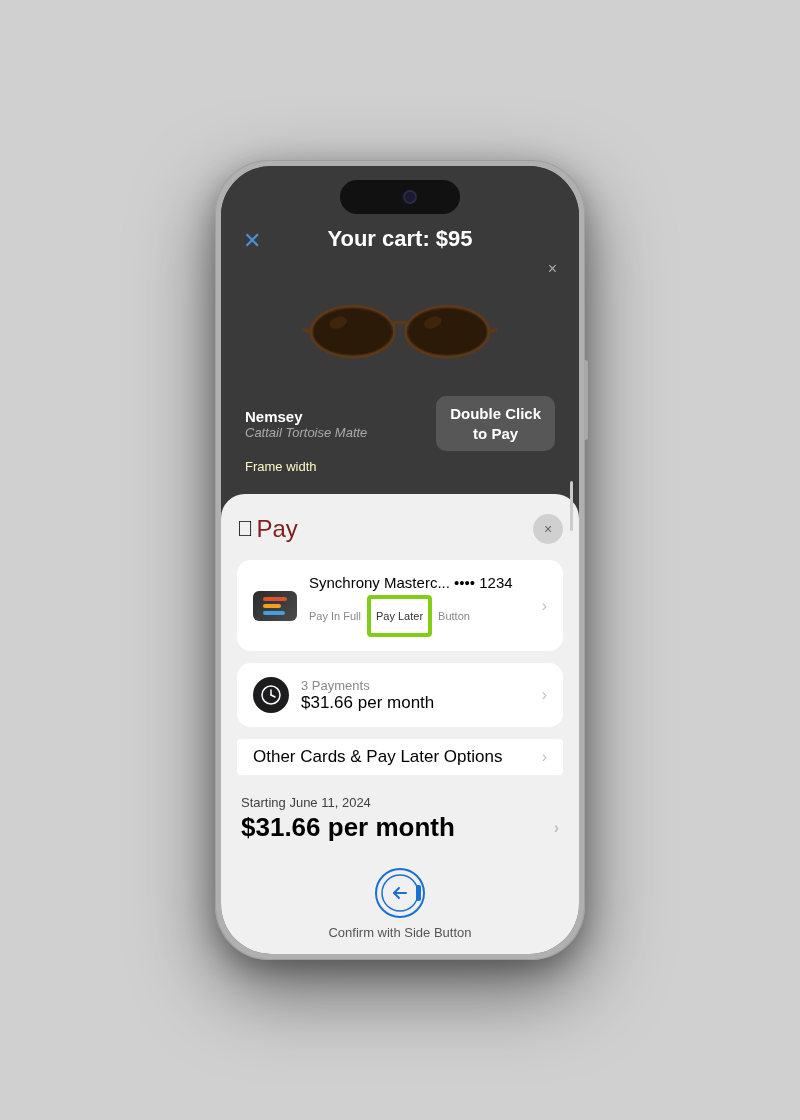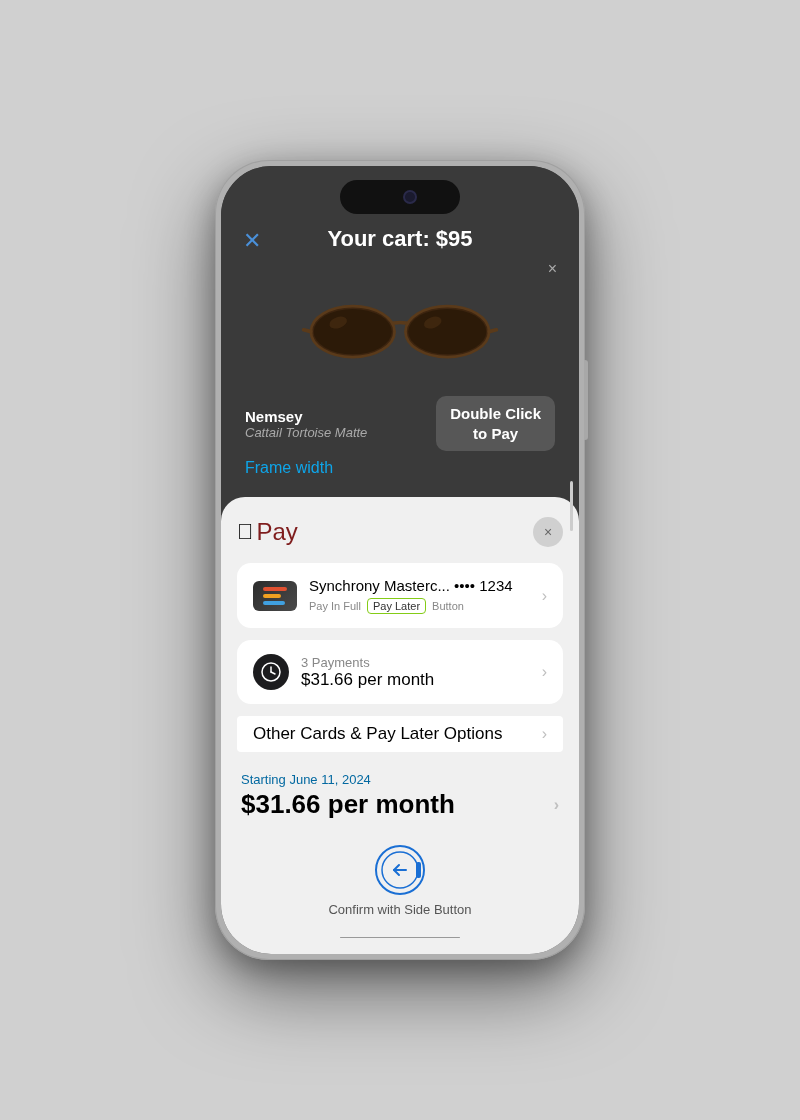--- a/index.html
+++ b/index.html
@@ -157,22 +157,22 @@
     }
 
     .double-click-text {
       color: #ffffff;
       font-size: 15px;
       font-weight: 700;
       line-height: 1.3;
     }
 
     .frame-width-label {
-      color: #0ea5e9;
-      font-size: 16px;
+      color: #fef9c3;
+      font-size: 13px;
       margin-top: 8px;
     }
 
     
     .apple-pay-sheet {
       background: #f0f0f0;
       border-radius: 24px 24px 0 0;
       flex: 1;
       padding: 20px 16px 16px;
       display: flex;
@@ -280,23 +280,23 @@
     }
 
     .tag {
       font-size: 11px;
       color: #888;
     }
 
     .tag-badge {
       font-size: 11px;
       color: #333;
-      border: 1px solid #84cc16;
+      border: 4px solid #84cc16;
       border-radius: 4px;
-      padding: 1px 5px;
+      padding: 11px 5px;
     }
 
     .chevron {
       color: #c0c0c0;
       font-size: 16px;
     }
 
     
     .payment-row {
       background: #ffffff;
@@ -352,21 +352,21 @@
     }
 
     
     .summary-section {
       padding: 8px 4px 4px;
       cursor: pointer;
     }
 
     .summary-starting {
       font-size: 13px;
-      color: #0369a1;
+      color: #404040;
       margin-bottom: 2px;
     }
 
     .summary-amount {
       font-size: 26px;
       font-weight: 600;
       color: #000;
       display: flex;
       align-items: center;
       justify-content: space-between;

